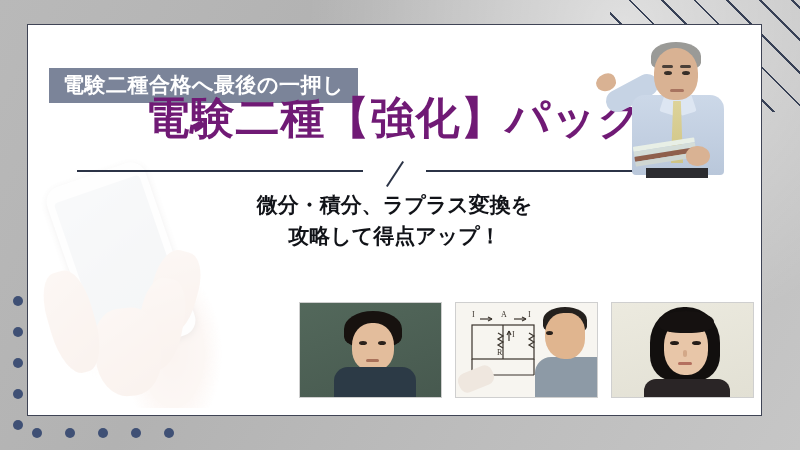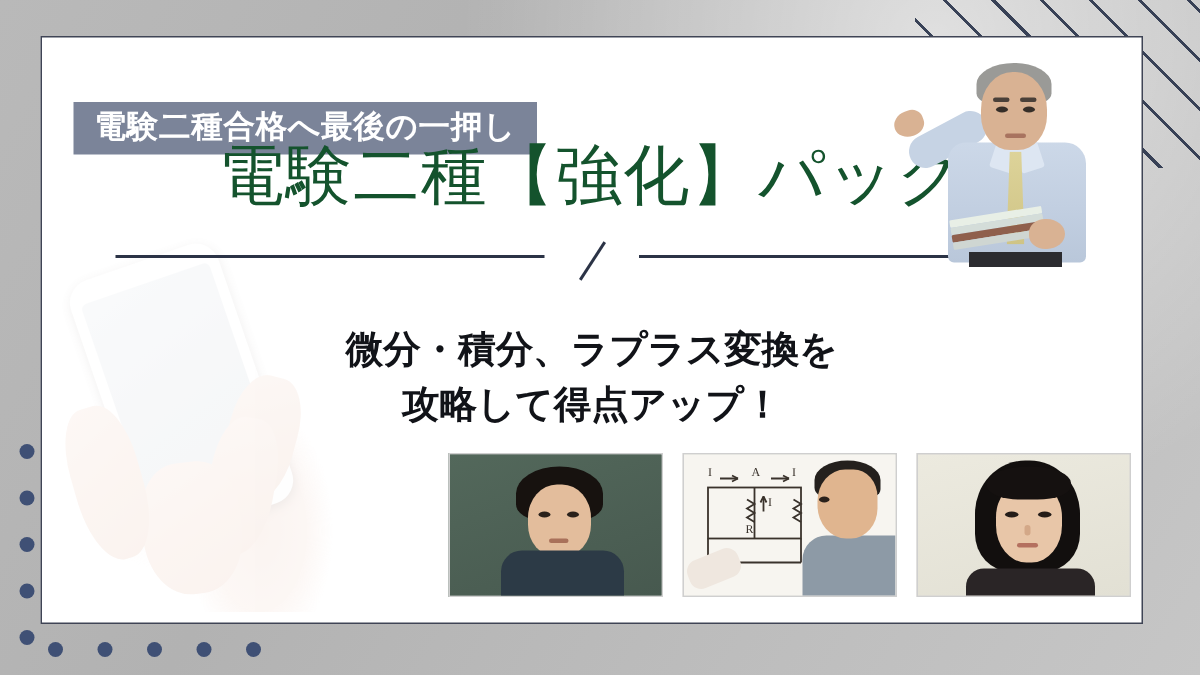--- a/index.html
+++ b/index.html
@@ -153,22 +153,22 @@
   }
 
   
   .title {
     position: absolute;
     left: 0;
     right: 0;
     top: 62px;
     text-align: center;
     font-size: 44px;
-    font-weight: normal;
-    color: #14532d;
+    font-weight: bold;
+    color: #701a75;
     letter-spacing: 1px;
     line-height: 1.1;
     white-space: nowrap;
   }
 
   
   .divider {
     position: absolute;
     left: 42px;
     right: 42px;
@@ -194,26 +194,25 @@
     transform: translateX(-50%) rotate(33deg);
   }
 
   
   .body-copy {
     position: absolute;
     left: 0;
     right: 0;
     top: 158px;
     text-align: center;
-    font-size: 25px;
+    font-size: 21px;
     font-weight: bold;
     color: #111318;
     line-height: 1.47;
     white-space: nowrap;
-    margin-top: 25px;
   }
   .body-copy .line { display: block; }
 
   
   .instructor {
     position: absolute;
     right: 8px;
     top: 6px;
     width: 140px;
     height: 146px;

